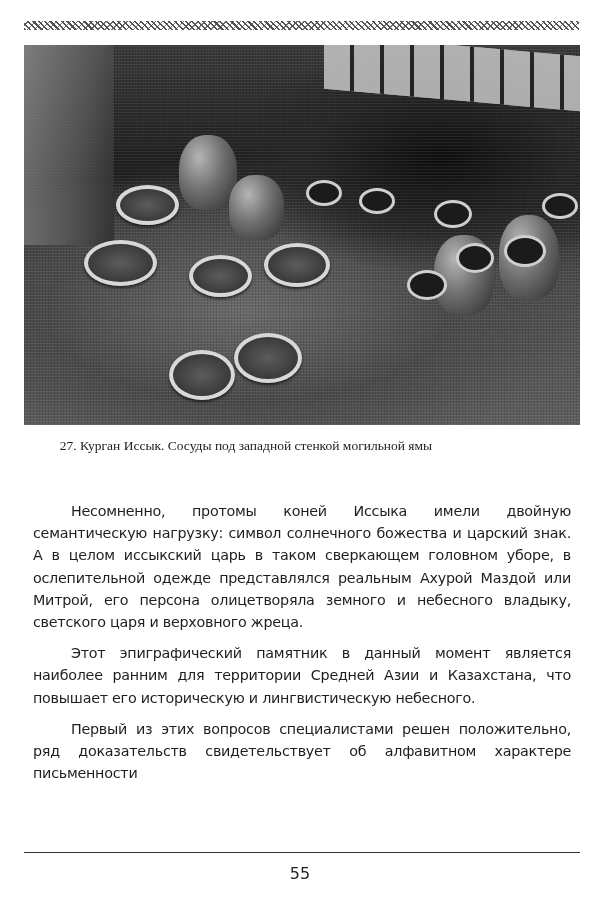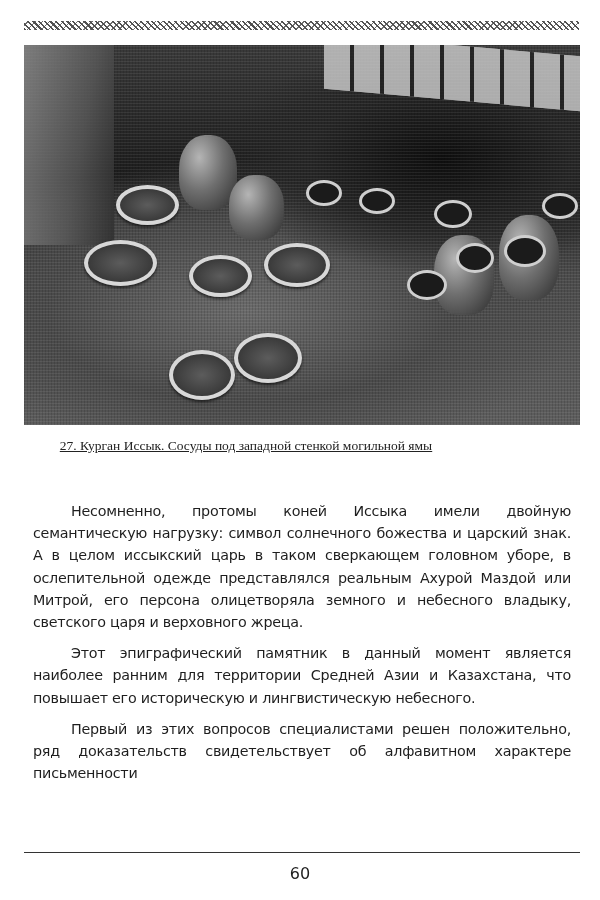--- a/index.html
+++ b/index.html
@@ -50,21 +50,21 @@
       position: absolute; border-radius: 45% 45% 40% 40%;
       background: radial-gradient(ellipse at 35% 30%, #b5b5b5 0%, #6f6f6f 45%, #2a2a2a 100%);
     }
     .jar-mouth {
       position: absolute; border-radius: 50%;
       border: 3px solid #cfcfcf; background: #1b1b1b;
     }
 
     .caption {
       position: absolute; left: 0; top: 438px; width: 492px; text-align: center;
-      font-family: "Liberation Serif", serif; font-size: 13.5px; color: #222; text-decoration: underline;
+      font-family: "Liberation Serif", serif; font-size: 13.5px; color: #222;
     }
 
     .body-text {
       position: absolute; left: 24px; top: 491px; width: 556px;
       font-family: "DejaVu Sans", sans-serif; font-size: 14.3px; line-height: 22.2px;
       color: #1e1e1e; letter-spacing: -0.25px;
     }
     .body-text p { margin: 9px; text-align: justify; text-indent: 38px; }
 
     .rule {
@@ -107,13 +107,13 @@
 
 <div class="caption">27. Курган Иссык. Сосуды под западной стенкой могильной ямы</div>
 
 <div class="body-text">
   <p>Несомненно, протомы коней Иссыка имели двойную семантическую нагрузку: символ солнечного божества и царский знак. А в целом иссыкский царь в таком сверкающем головном уборе, в ослепительной одежде представлялся реальным Ахурой Маздой или Митрой, его персона олицетворяла земного и небесного владыку, светского царя и верховного жреца.</p>
   <p>Этот эпиграфический памятник в данный момент является наиболее ранним для территории Средней Азии и Казахстана, что повышает его историческую и лингвистическую небесного.</p>
   <p>Первый из этих вопросов специалистами решен положительно, ряд доказательств свидетельствует об алфавитном характере письменности</p>
 </div>
 
 <div class="rule"></div>
-<div class="page-number">60</div>
+<div class="page-number">55</div>
 
 </body></html>

